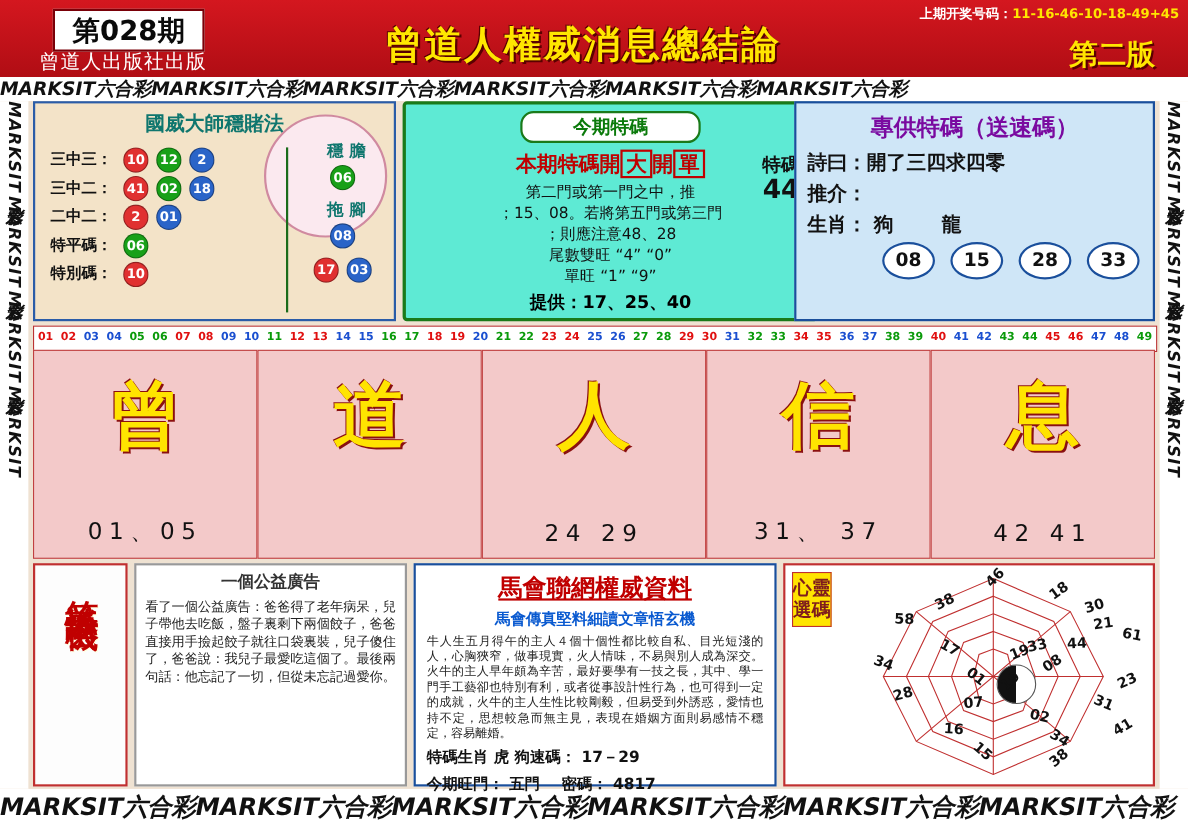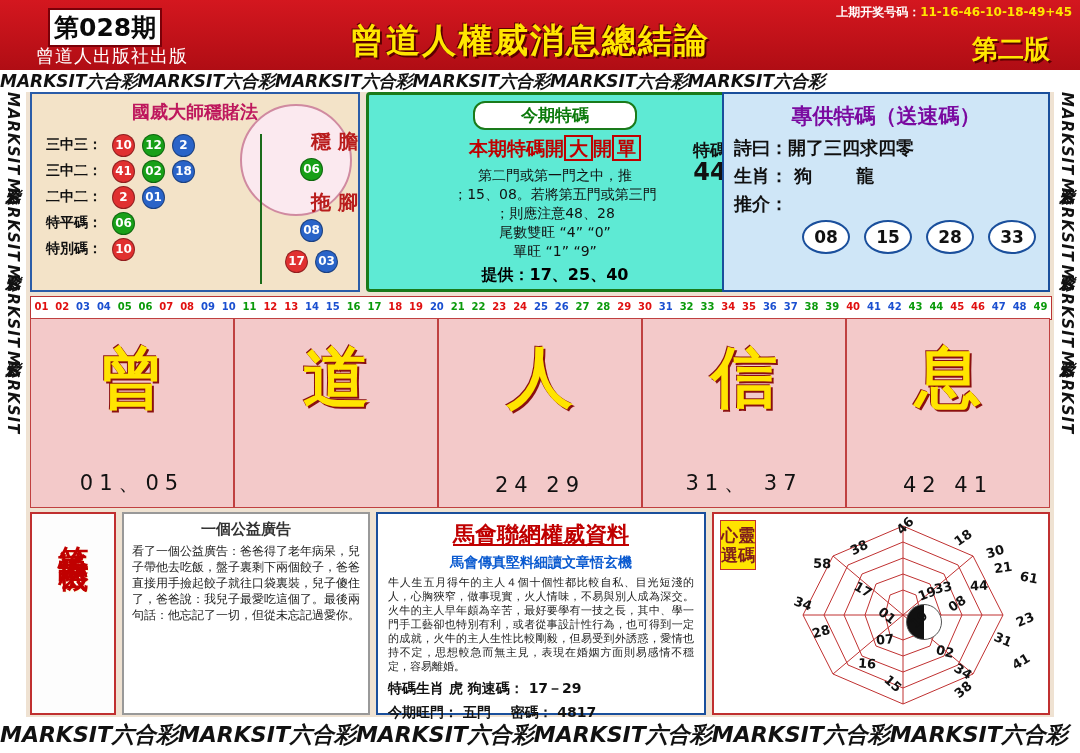--- a/index.html
+++ b/index.html
@@ -5,21 +5,21 @@
   html,body{margin:0;padding:0;}
   body{
     width:1080px;height:753px;overflow:hidden;
     font-family:"DejaVu Sans","Liberation Sans",sans-serif;
     background:#f4eadf;
   }
   #page{position:relative;width:1080px;height:753px;background:#efe2d2;overflow:hidden;}
 
   
   .header{position:absolute;left:0;top:0;width:1080px;height:70px;background:linear-gradient(#d4171f,#b00d14);}
-  .issue-box{position:absolute;left:48px;top:8px;background:#fff;border:2px solid #7a0008;padding:1px 4px;}
+  .issue-box{position:absolute;left:48px;top:8px;background:#fff;border:2px solid #7a0008;padding:1px 16px;}
   .issue-box span{font-size:25px;font-weight:bold;color:#0a0a0a;font-family:"DejaVu Sans",sans-serif;}
   .pub{position:absolute;left:36px;top:44px;color:#fff;font-size:18px;font-weight:normal;letter-spacing:1px;}
   .main-title{position:absolute;left:270px;top:18px;width:520px;text-align:center;font-size:34px;font-weight:bold;color:#ffe600;
      text-shadow:2px 2px 0 #5a0000,-1px -1px 0 #5a0000;letter-spacing:2px;}
   .prev-draw{position:absolute;right:8px;top:4px;color:#fff;font-size:12px;font-weight:bold;}
   .prev-draw b{color:#ffe600;}
   .edition{position:absolute;right:30px;top:32px;font-size:26px;font-weight:bold;color:#ffe600;text-shadow:2px 2px 0 #5a0000;}
 
   
   .strip{position:absolute;left:0;width:1080px;height:22px;background:#fff;overflow:hidden;
@@ -35,34 +35,34 @@
 
   
   .content{position:absolute;left:26px;top:92px;width:1028px;height:625px;background:#efe2d2;}
 
   
   .panel{position:absolute;box-sizing:border-box;}
   .p1{left:4px;top:0px;width:330px;height:200px;background:#f3e3c8;border:2px solid #2a5ca8;}
   .p2{left:340px;top:0px;width:378px;height:200px;background:#5eead4;border:3px solid #1a7a1a;border-radius:4px;}
   .p3{left:696px;top:0px;width:328px;height:200px;background:#cfe6f7;border:2px solid #1a4f9c;}
 
-  .p1 h3{margin:6px 0 2px;text-align:center;font-size:18px;color:#be185d;font-weight:bold;}
+  .p1 h3{margin:6px 0 2px;text-align:center;font-size:18px;color:#0f766e;font-weight:bold;}
   .p1-circle{position:absolute;right:6px;top:10px;width:108px;height:108px;border-radius:50%;
      border:2px solid #d08aa0;background:#fbe9ef;}
   .rows{position:absolute;left:14px;top:38px;width:210px;}
   .row{display:flex;align-items:center;height:26px;}
   .row .lab{width:66px;font-size:14px;color:#111;font-weight:bold;}
   .ball{display:inline-block;width:21px;height:21px;border-radius:50%;color:#fff;font-size:12px;
      line-height:21px;text-align:center;margin-right:7px;font-weight:bold;border:1px solid rgba(0,0,0,.35);}
   .b-red{background:#e03030;}
   .b-blue{background:#2a64c8;}
   .b-green{background:#18a018;}
   .vline{position:absolute;left:228px;top:40px;width:2px;height:150px;background:#1a6b1a;}
   .rcol{position:absolute;left:240px;top:34px;width:86px;text-align:center;}
-  .rcol .t{font-size:20px;font-weight:bold;color:#b91c1c;margin-bottom:2px;text-align:right;}
+  .rcol .t{font-size:15px;font-weight:bold;color:#0f766e;margin-bottom:2px;}
   .rcol .bwrap{margin:3px 0 8px;}
 
   
   .p2 .tagline{margin:6px auto 0;width:160px;text-align:center;background:#fff;border:2px solid #1a7a1a;border-radius:12px;
      font-size:17px;font-weight:bold;color:#0b7a0b;padding:1px 0;}
   .p2 .line1{margin-top:6px;text-align:center;font-size:19px;font-weight:bold;color:#c00000;}
   .p2 .line1 .bx{border:2px solid #c00000;padding:0 3px;}
   .p2 .body{margin:4px 8px 0 8px;font-size:14px;color:#111;line-height:19px;text-align:center;}
   .p2 .prov{text-align:center;font-size:16px;font-weight:bold;margin-top:4px;}
   .p2-side{position:absolute;right:6px;top:44px;width:50px;text-align:center;font-size:17px;font-weight:bold;color:#111;line-height:22px;}
@@ -210,27 +210,27 @@
         <div>特碼</div>
         <div class="num">44</div>
       </div>
     </div>
 
     <div class="panel p3">
       <h3>專供特碼（送速碼）</h3>
       <div class="r">
         <span>詩曰：</span><span class="v">開了三四求四零</span>
       </div>
+      <div class="r">推介：</div>
       <div class="r">
         <span>生肖：</span>
         <span class="v">狗</span>
         &nbsp;&nbsp;&nbsp;&nbsp;&nbsp;
         <span class="v">龍</span>
       </div>
-      <div class="r">推介：</div>
       <div class="balls" id="p3balls">
           <div class="oval">08</div>
           <div class="oval">15</div>
           <div class="oval">28</div>
           <div class="oval">33</div>
         </div>
     </div>
 
     <div class="numrow" id="numrow">
         <div class="n n-red">01</div>

